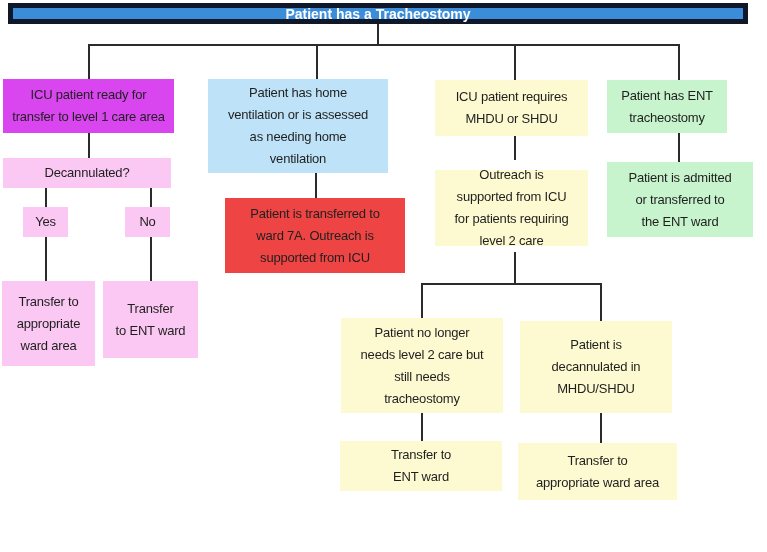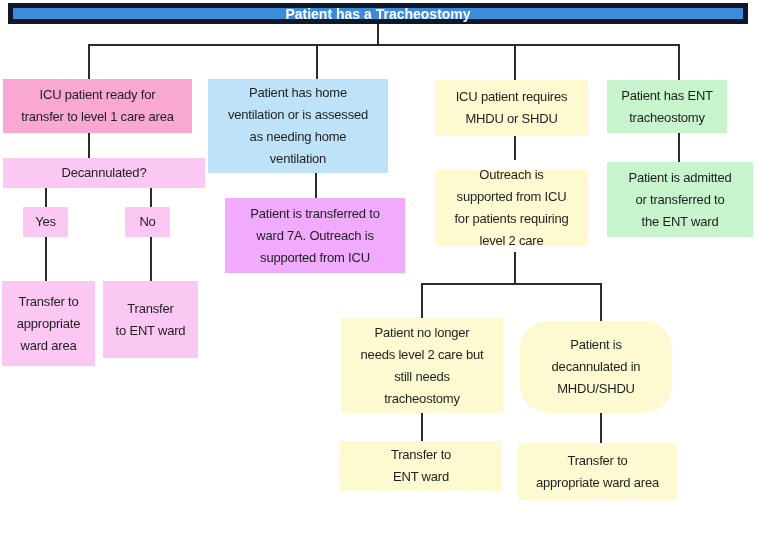--- a/index.html
+++ b/index.html
@@ -65,50 +65,50 @@
   <div class="line v" style="left:514px;top:132px;height:28px"></div>
   <div class="line v" style="left:514px;top:252px;height:32px"></div>
   <div class="line h" style="left:421px;top:283px;width:181px"></div>
   <div class="line v" style="left:421px;top:283px;height:35px"></div>
   <div class="line v" style="left:600px;top:283px;height:38px"></div>
   <div class="line v" style="left:421px;top:413px;height:28px"></div>
   <div class="line v" style="left:600px;top:412px;height:31px"></div>
 
   <div class="line v" style="left:678px;top:133px;height:29px"></div>
 
-  <div class="node" style="left: 3px; top: 79px; width: 189px; height: 54px; background: #f9a8d4;">ICU patient ready for
+  <div class="node" style="left: 3px; top: 79px; width: 171px; height: 54px; background: #d946ef;">ICU patient ready for
 transfer to level 1 care area</div>
-  <div class="node" style="left: 3px; top: 158px; width: 202px; height: 30px; background: rgb(251, 200, 243);">Decannulated?</div>
+  <div class="node" style="left: 3px; top: 158px; width: 168px; height: 30px; background: rgb(251, 200, 243);">Decannulated?</div>
   <div class="node" style="left: 23px; top: 207px; width: 45px; height: 30px; background: rgb(251, 200, 243);">Yes</div>
   <div class="node" style="left: 125px; top: 207px; width: 45px; height: 30px; background: rgb(251, 200, 243); text-align: right;">No</div>
   <div class="node" style="left: 2px; top: 281px; width: 93px; height: 85px; background: rgb(251, 200, 243);">Transfer to
 appropriate
 ward area</div>
   <div class="node" style="left: 103px; top: 281px; width: 95px; height: 77px; background: rgb(251, 200, 243);">Transfer
 to ENT ward</div>
 
   <div class="node" style="left: 208px; top: 79px; width: 180px; height: 94px; background: rgb(190, 227, 248);">Patient has home
 ventilation or is assessed
 as needing home
 ventilation</div>
-  <div class="node" style="left: 225px; top: 198px; width: 180px; height: 75px; background: #f0abfc;">Patient is transferred to
+  <div class="node" style="left: 225px; top: 198px; width: 180px; height: 75px; background: #ef4444;">Patient is transferred to
 ward 7A.  Outreach is
 supported from ICU</div>
 
   <div class="node" style="left: 435px; top: 80px; width: 153px; height: 56px; background: rgb(253, 250, 209);">ICU patient requires
 MHDU or SHDU</div>
   <div class="node" style="left: 435px; top: 160px; width: 153px; height: 76px; background: rgb(253, 250, 209); margin-top: 10px;">Outreach is
 supported from ICU
 for patients requiring
 level 2 care</div>
   <div class="node" style="left: 341px; top: 318px; width: 162px; height: 95px; background: rgb(253, 250, 209);">Patient no longer
 needs level 2 care but
 still needs
 tracheostomy</div>
-  <div class="node" style="left: 520px; top: 321px; width: 152px; height: 92px; background: rgb(253, 250, 209); border-radius: 28px;">Patient is
+  <div class="node" style="left: 520px; top: 321px; width: 152px; height: 92px; background: rgb(253, 250, 209);">Patient is
 decannulated in
 MHDU/SHDU</div>
   <div class="node" style="left: 340px; top: 441px; width: 162px; height: 50px; background: rgb(253, 250, 209);">Transfer to
 ENT ward</div>
   <div class="node" style="left: 518px; top: 443px; width: 159px; height: 57px; background: rgb(253, 250, 209);">Transfer to
 appropriate ward area</div>
 
   <div class="node" style="left: 607px; top: 80px; width: 120px; height: 53px; background: rgb(199, 244, 204);">Patient has ENT
 tracheostomy</div>
   <div class="node" style="left: 607px; top: 162px; width: 146px; height: 75px; background: rgb(199, 244, 204);">Patient is admitted

